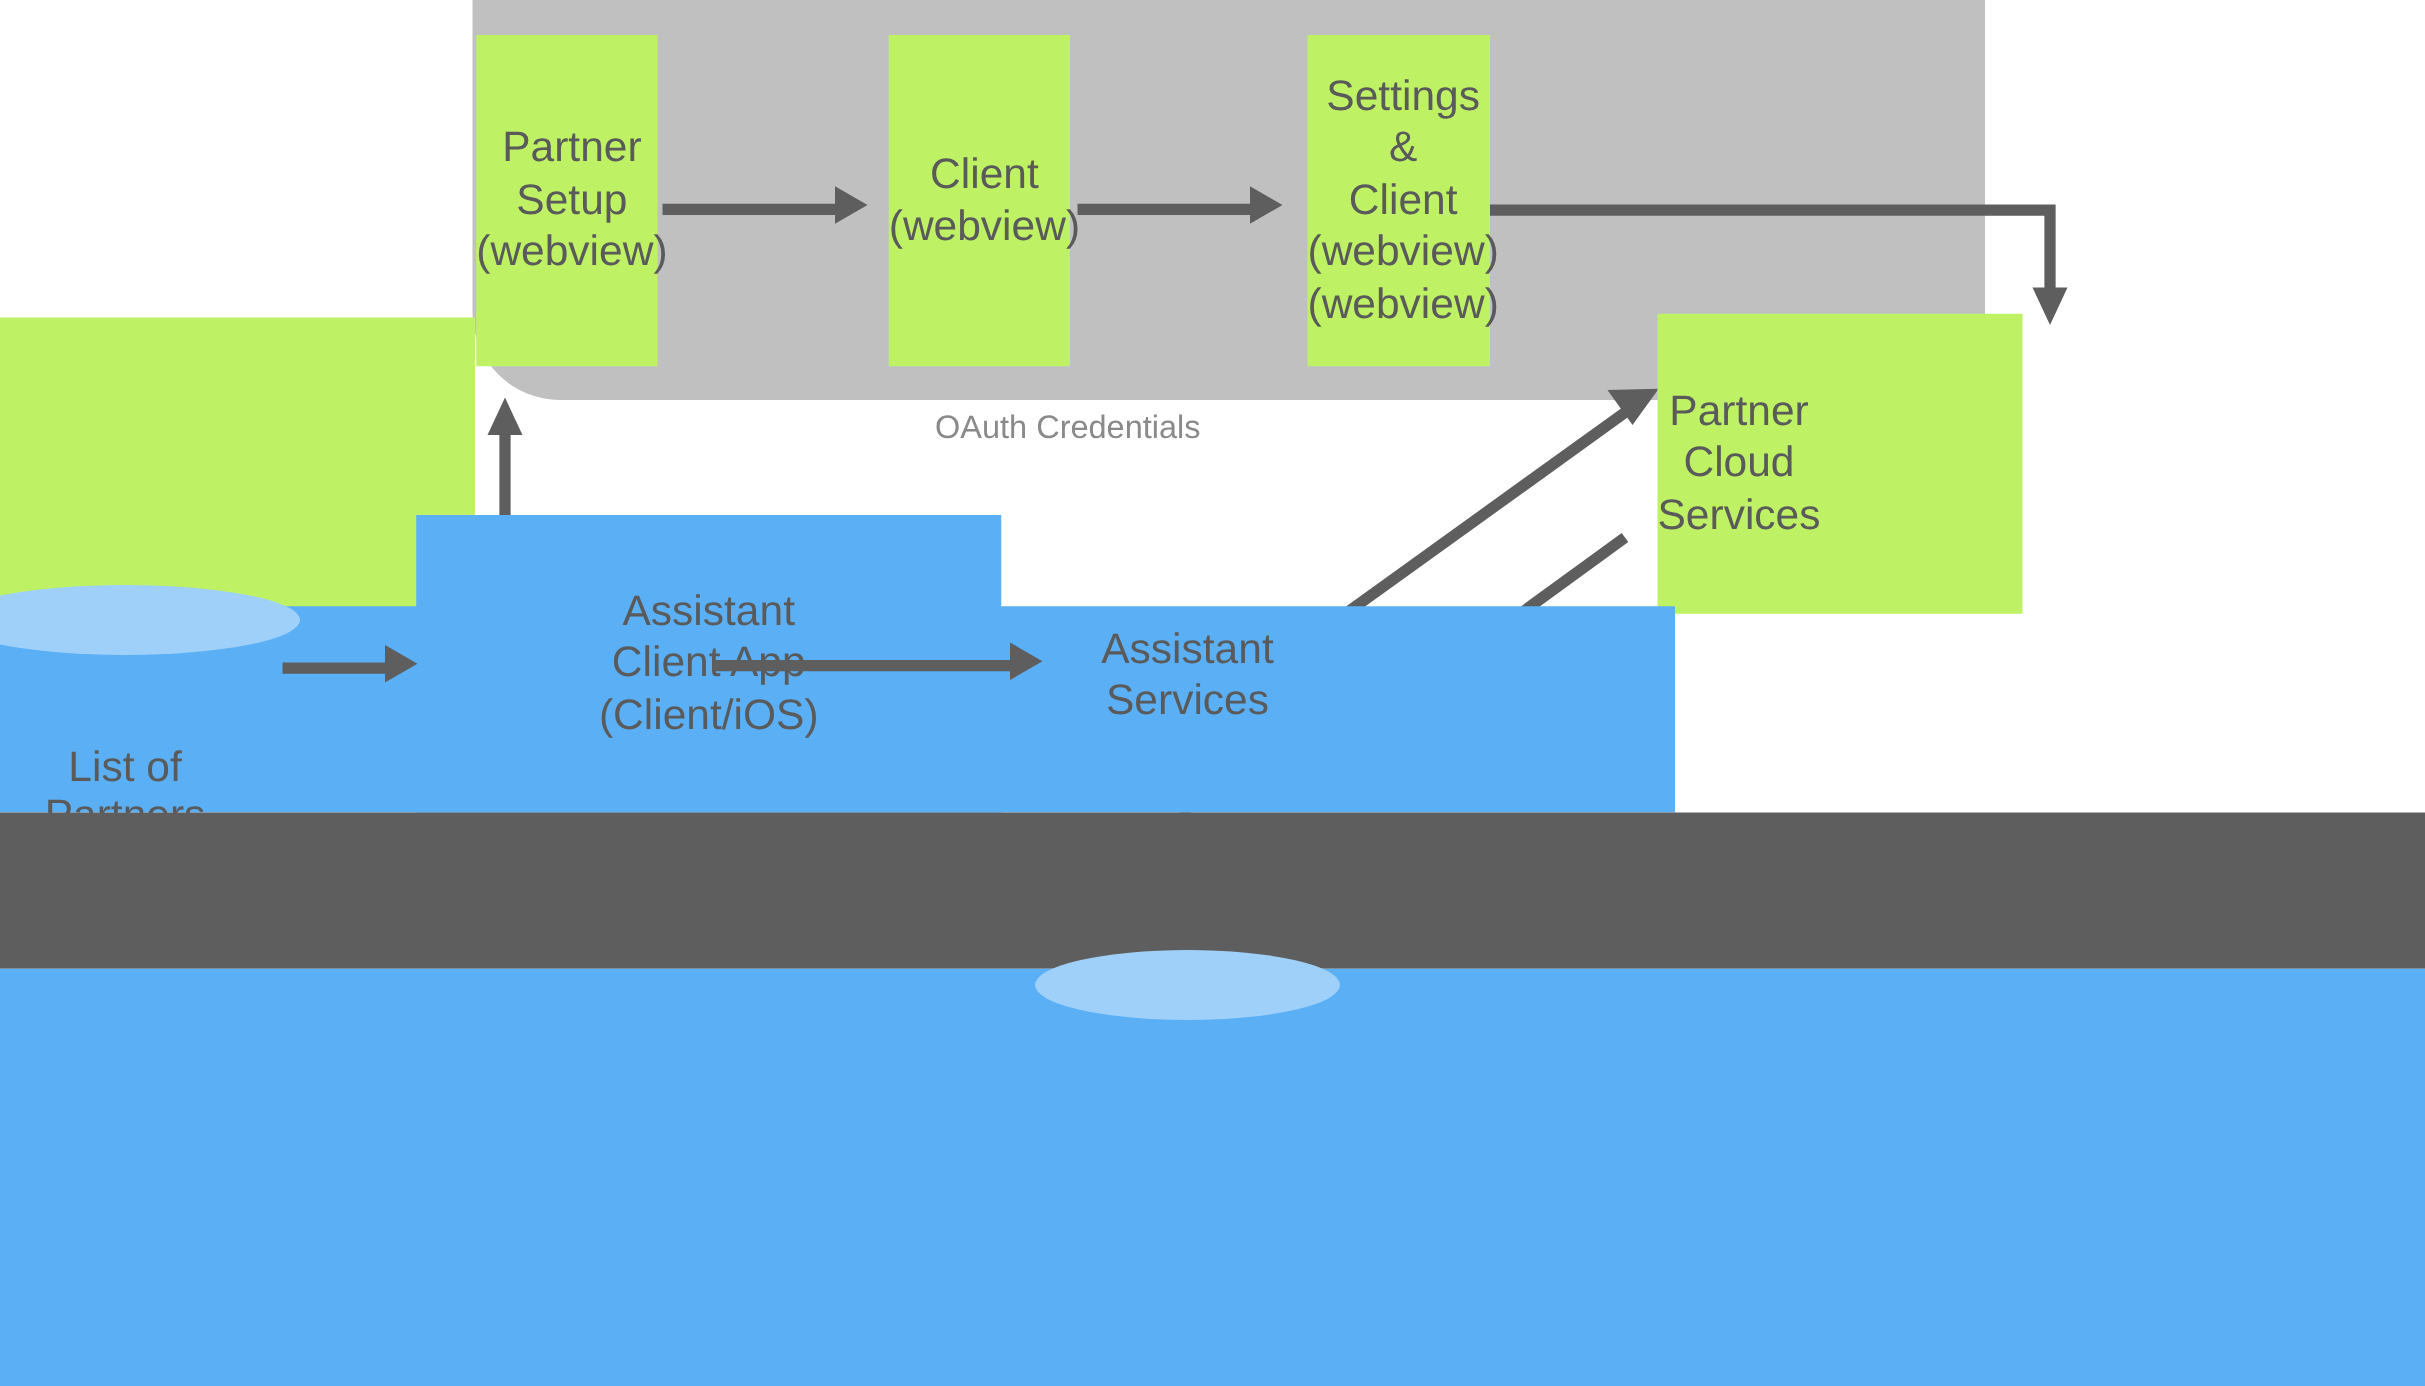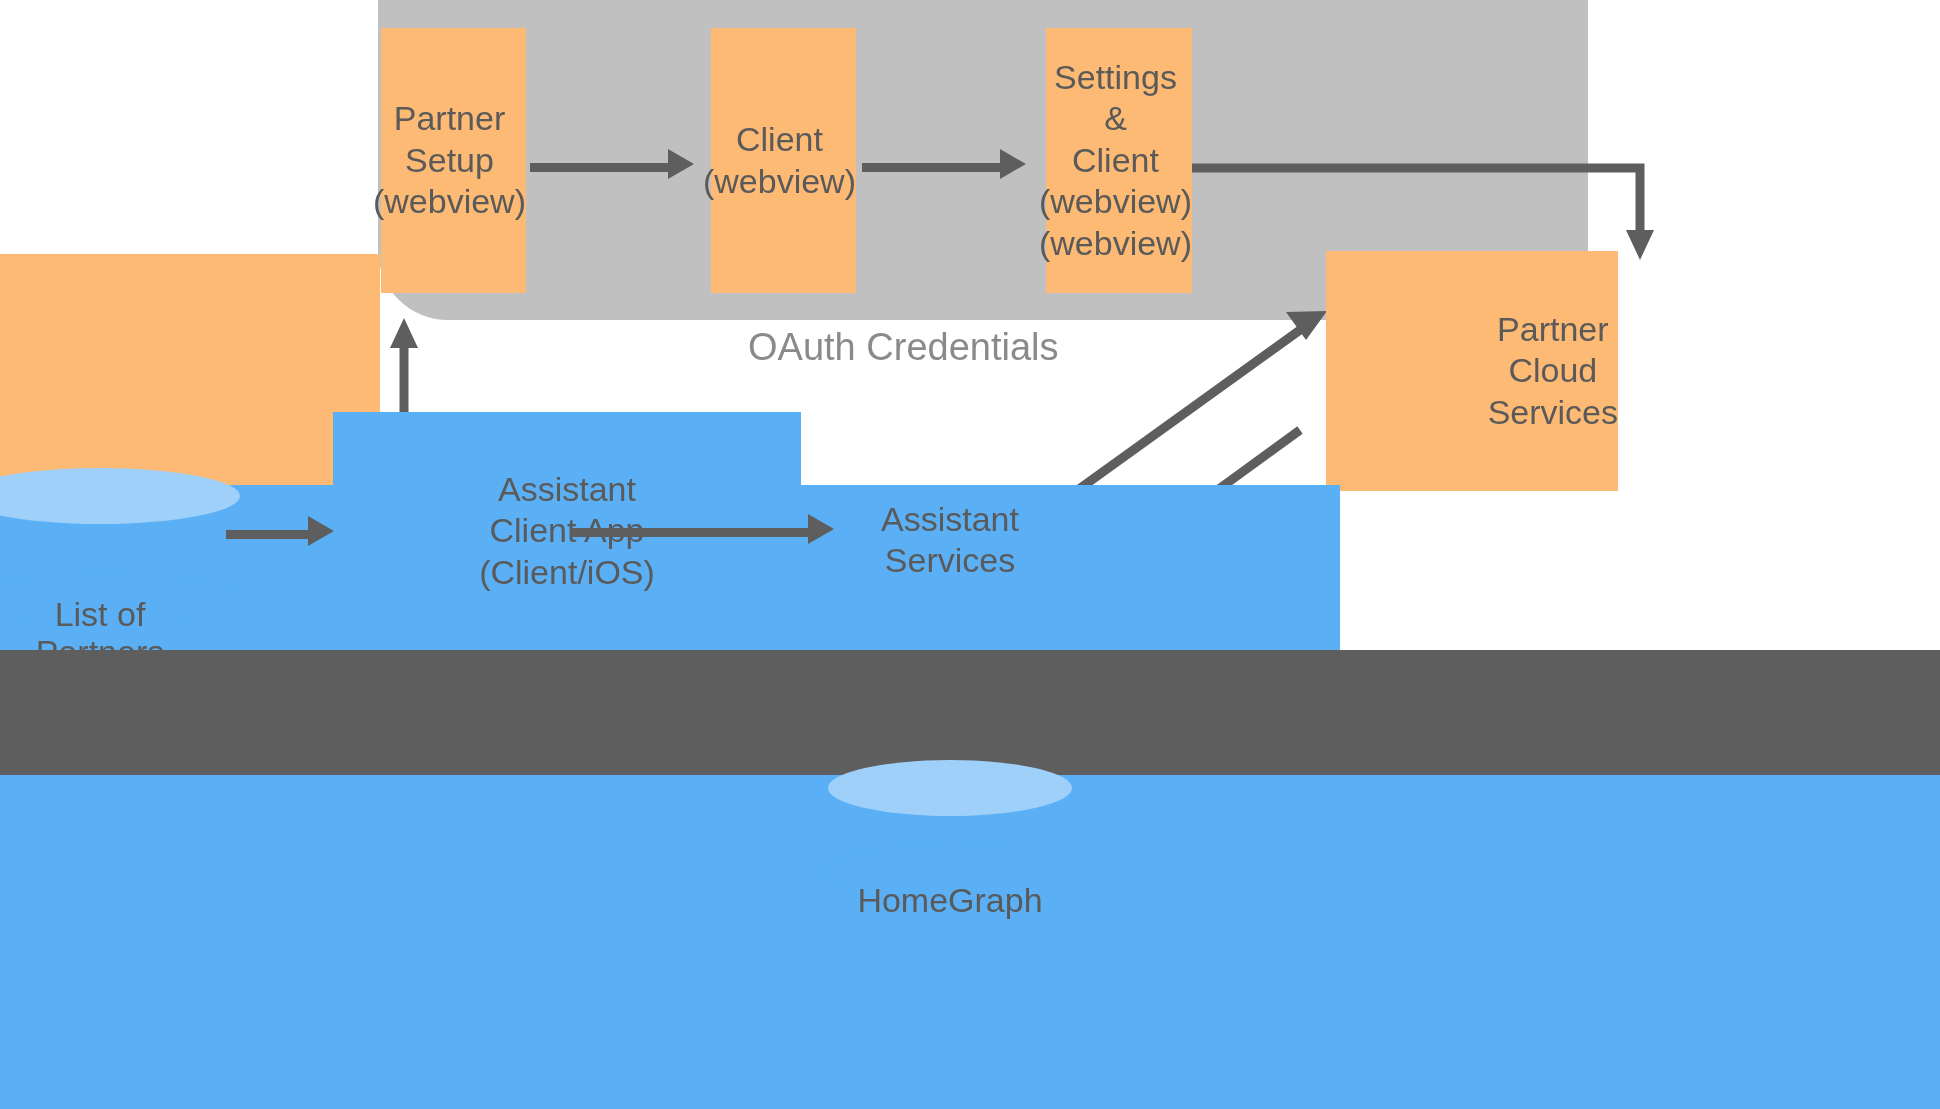--- a/index.html
+++ b/index.html
@@ -11,22 +11,22 @@
     font-family:"Liberation Sans", sans-serif;
   }
   .node{position:absolute;box-sizing:border-box;}
   
   .phone{
     background:#c0c0c0;
     border-radius:70px;
   }
   
   .ybox{
-    background:#fdba74;
-    display:flex;align-items:center;justify-content:flex-end;
+    background:#bef264;
+    display:flex;align-items:center;justify-content:flex-start;
     text-align:center;
     color:#5a5a5a;
     font-size:34px;
     line-height:1.22;
     font-weight:400;
   }
   
   .bbox{
     background:#5bb0f5;
     display:flex;align-items:center;justify-content:center;
@@ -51,21 +51,21 @@
   }
   .cyl .cyl-label{
     position:absolute;left:0;right:0;
     text-align:center;color:#5a5a5a;font-size:34px;line-height:1.22;
   }
   
   .hline{position:absolute;background:#5e5e5e;height:9px;}
   .arrowhead{position:absolute;width:0;height:0;}
   .ah-right{border-top:15px solid transparent;border-bottom:15px solid transparent;border-left:26px solid #5e5e5e;}
   .edge-label{
-    position:absolute;color:#8a8a8a;font-size:38px;white-space:nowrap;
+    position:absolute;color:#8a8a8a;font-size:26px;white-space:nowrap;
   }
   svg.diag{position:absolute;left:0;top:0;width:1940px;height:1109px;pointer-events:none;}
 </style>
 </head>
 <body>
 
 <div id="stage">
 
   <div class="node phone" style="left:378px;top:-110px;width:1210px;height:430px;"></div>
 
@@ -160,16 +160,15 @@
 
   <div class="edge-label" style="left:748px;top:326px;">OAuth Credentials</div>
 
   <div class="node" style="left:-20px;top:650px;width:1980px;height:125px;background:#5e5e5e;"></div>
 
   <div class="node" style="left:-20px;top:775px;width:1980px;height:334px;background:#5bb0f5;"></div>
   <div class="cyl" style="left:828px;top:760px;width:244px;height:140px;">
     <div class="body"></div>
     <div class="bot"></div>
     <div class="top"></div>
-    <div class="cyl-label" style="top:120px;">HomeGraph</div>
   </div>
 
 </div>
 
 </body></html>

